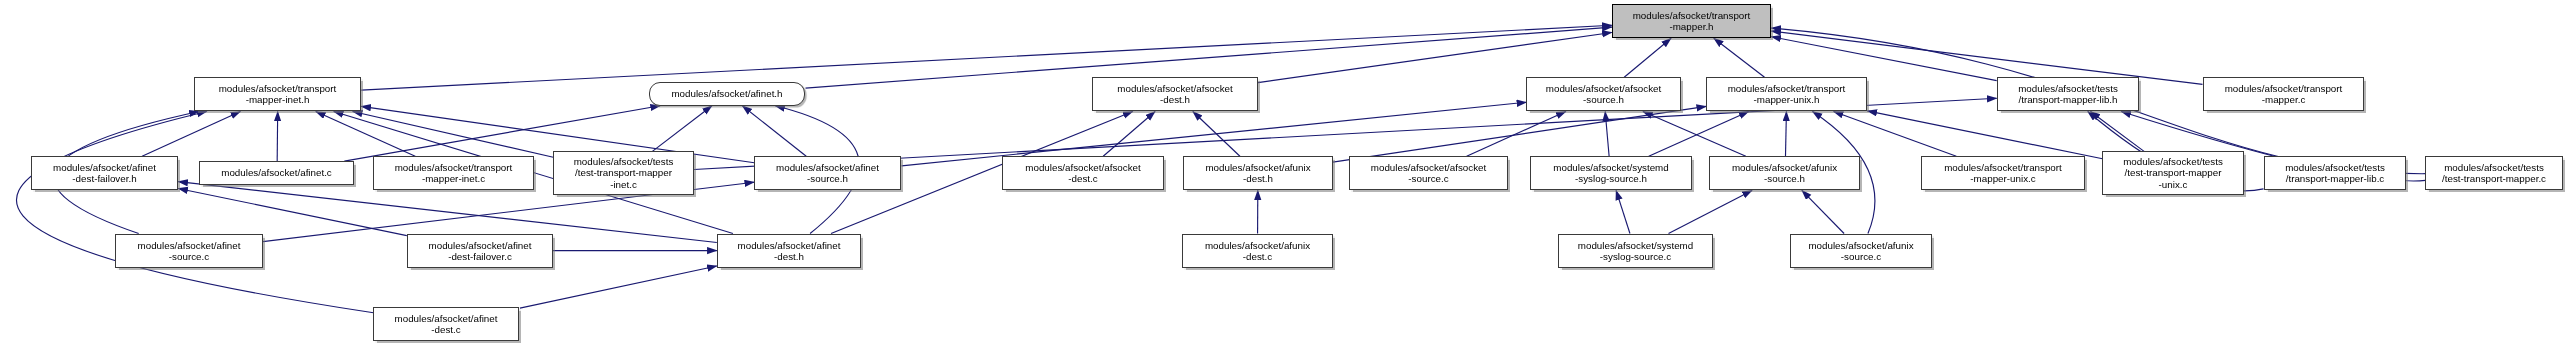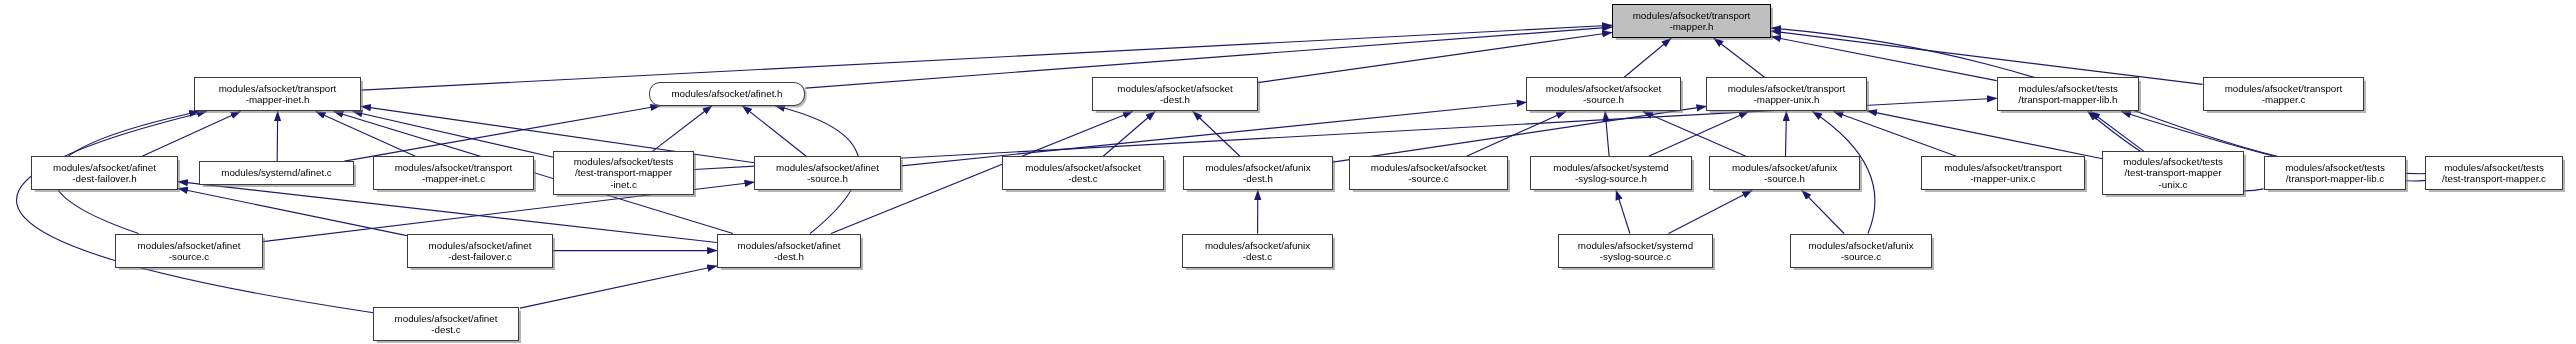--- a/index.html
+++ b/index.html
@@ -127,21 +127,21 @@
     </div>
     <div class="gnode" style="left: 2203px; top: 77px; width: 161px; height: 34px;">
       <span>modules/afsocket/transport</span>
       <span>-mapper.c</span>
     </div>
     <div class="gnode" style="left: 31px; top: 156px; width: 147px; height: 34px;">
       <span>modules/afsocket/afinet</span>
       <span>-dest-failover.h</span>
     </div>
     <div class="gnode" style="left: 199px; top: 161px; width: 155px; height: 23.6px;">
-      <span>modules/systemd/afinet.c</span>
+      <span>modules/afsocket/afinet.c</span>
     </div>
     <div class="gnode" style="left: 373px; top: 156px; width: 161px; height: 34px;">
       <span>modules/afsocket/transport</span>
       <span>-mapper-inet.c</span>
     </div>
     <div class="gnode" style="left: 553px; top: 151px; width: 141px; height: 44px;">
       <span>modules/afsocket/tests</span>
       <span>/test-transport-mapper</span>
       <span>-inet.c</span>
     </div>

